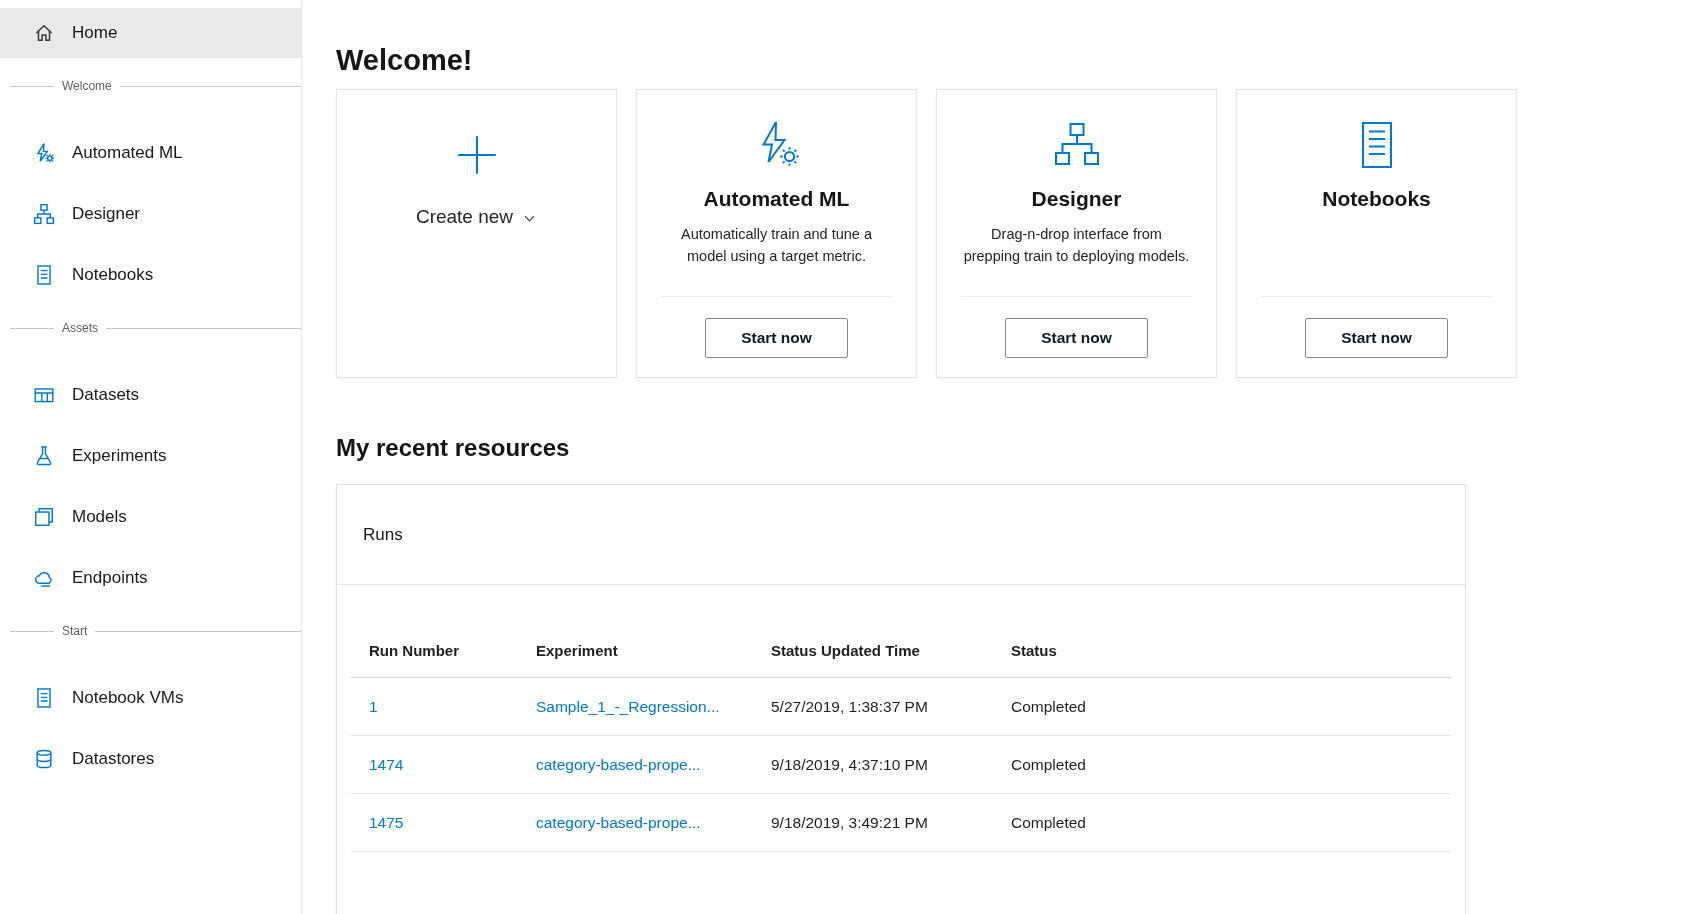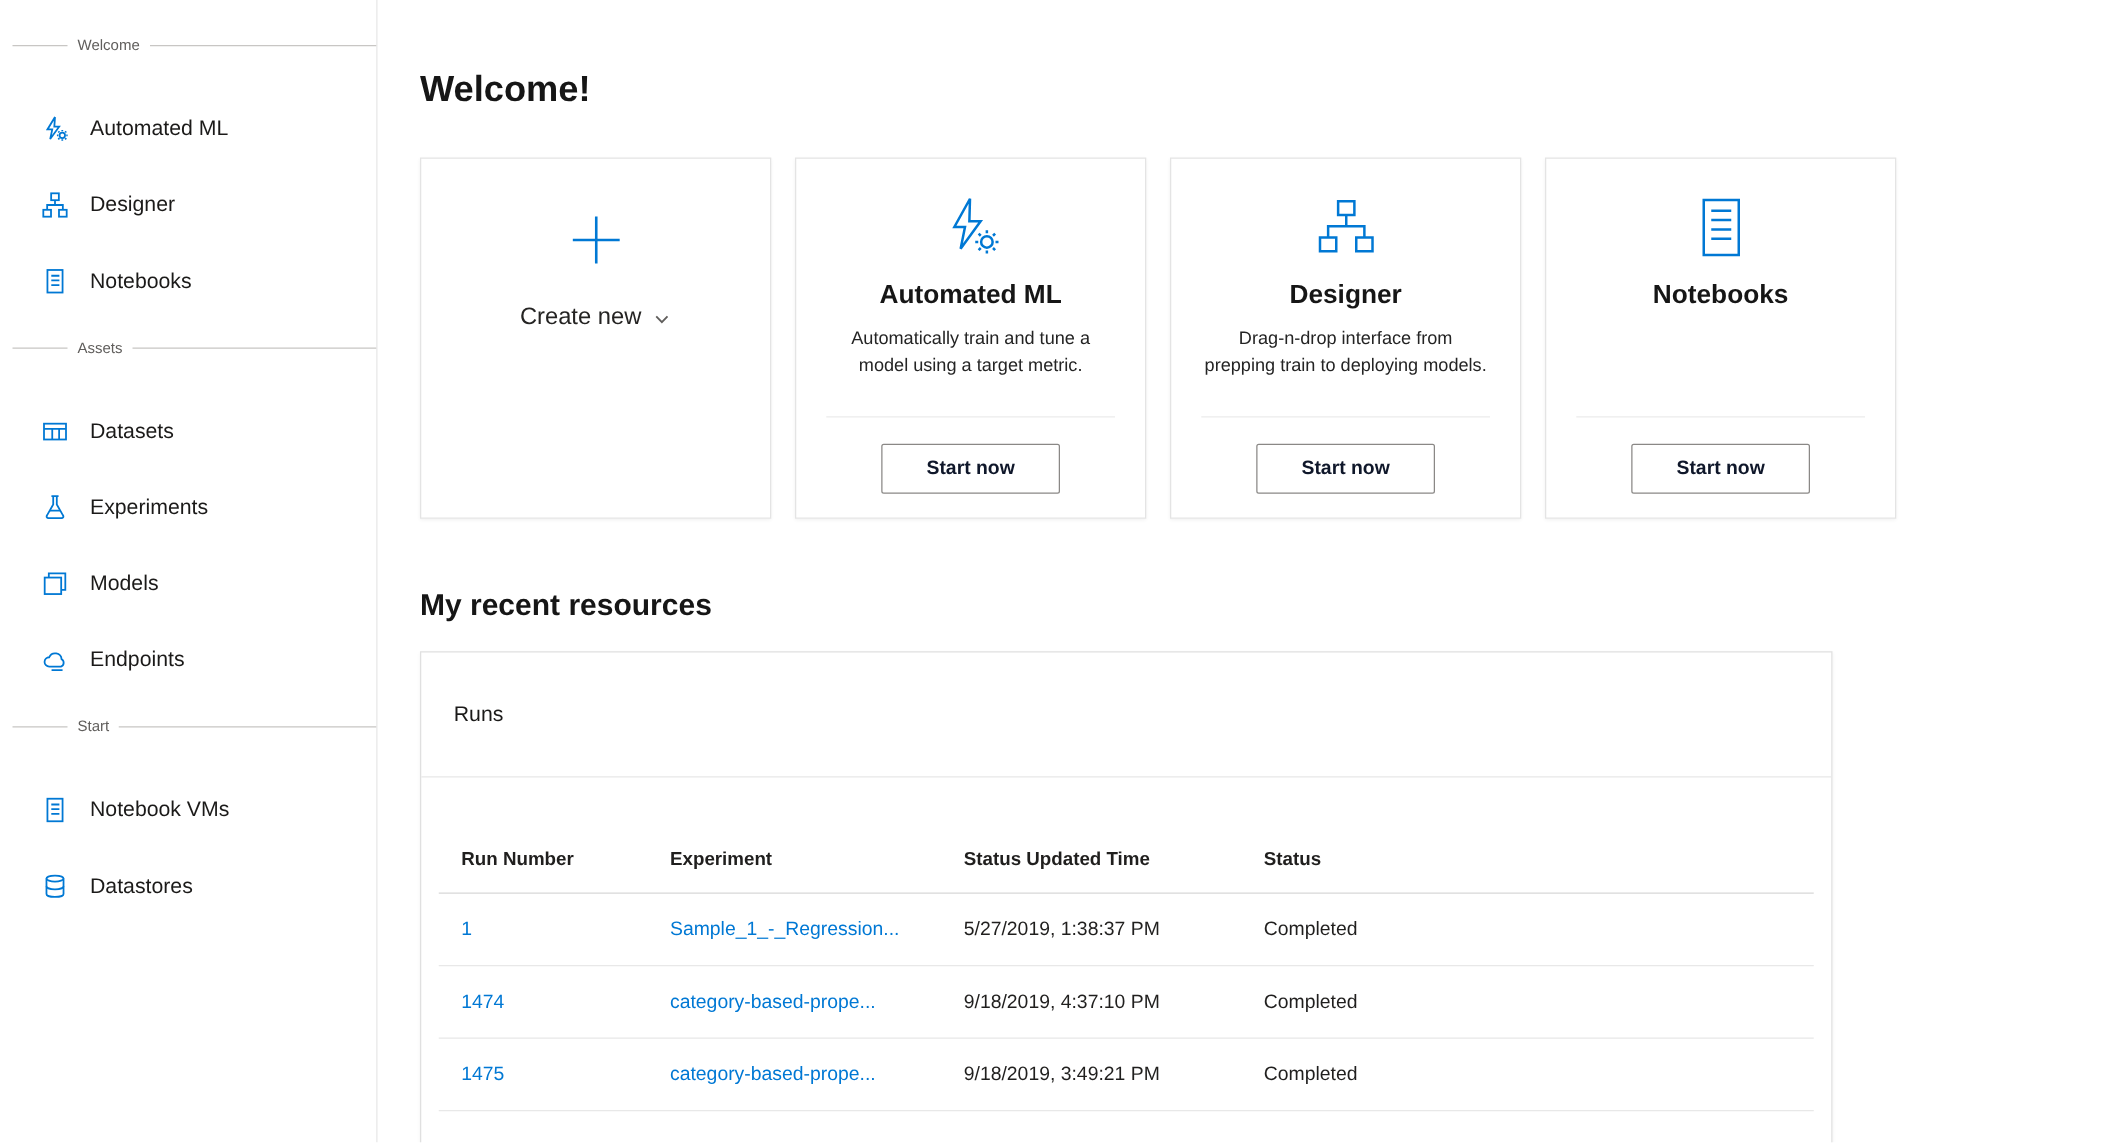--- a/index.html
+++ b/index.html
@@ -17,24 +17,24 @@
   .nav-icon.dark { color:#3b3a39; }
   .nav-icon svg { width:22px; height:22px; display:block; }
   .nav-label { font-size:17px; color:#1b1a19; white-space:nowrap; }
   .nav-section { display:flex; align-items:center; height:20px; padding-left:10px;
     margin:18px 0 32px; }
   .nav-section .line-a { width:44px; height:1px; background:#c8c6c4; flex:none; }
   .nav-section .sec-label { font-size:12px; color:#605e5c; padding:0 8px; white-space:nowrap; }
   .nav-section .line-b { flex:1; height:1px; background:#c8c6c4; }
 
   
-  .main { flex:1; padding:56px 0 0 34px; overflow:hidden; }
+  .main { flex:1; padding:44px 0 0 34px; overflow:hidden; }
   .welcome { font-size:29px; font-weight:700; color:#161616; }
 
-  .cards { display:flex; gap:19px; margin-top:37px; }
+  .cards { display:flex; gap:19px; margin-top:12px; }
   .card { width:281px; height:289px; background:#fff; border:1px solid #e4e4e4;
     box-shadow:0 1px 3px rgba(0,0,0,0.06); }
   .create-card { display:flex; flex-direction:column; align-items:center; cursor:pointer; }
   .create-card .plus { margin-top:40px; width:50px; height:50px; color:#0078d4; }
   .create-card .plus svg { width:50px; height:50px; }
   .create-row { margin-top:26px; display:flex; align-items:center; gap:9px;
     font-size:19px; color:#252423; }
   .create-row .chev svg { width:15px; height:15px; display:block; margin-top:3px; color:#605e5c; }
 
   .feature-card { display:flex; flex-direction:column; align-items:center; padding-top:27px; }
@@ -64,20 +64,29 @@
   .t-row { height:58px; border-bottom:1px solid #e8e8e8; font-size:15.5px; color:#201f1e; }
   .link { color:#0078d4; cursor:pointer; text-decoration:none; }
 </style>
 </head>
 <body>
 
 <div class="app">
 
   <div class="sidebar">
 
+    <div class="nav-item selected">
+      <span class="nav-icon dark">
+        <svg viewBox="0 0 20 20" fill="none" stroke="currentColor" stroke-width="1.4">
+          <path d="M3 10 L10 3.4 L17 10"></path>
+          <path d="M5 8.4 V16.6 H8.3 V11.8 H11.7 V16.6 H15 V8.4"></path>
+        </svg>
+      </span>
+      <span class="nav-label">Home</span>
+    </div>
 
     <div class="nav-section">
       <span class="line-a"></span>
       <span class="sec-label">Welcome</span>
       <span class="line-b"></span>
     </div>
 
     <div class="nav-item">
       <span class="nav-icon">
         <svg viewBox="0 0 20 20" fill="none" stroke="currentColor" stroke-width="1.3">

